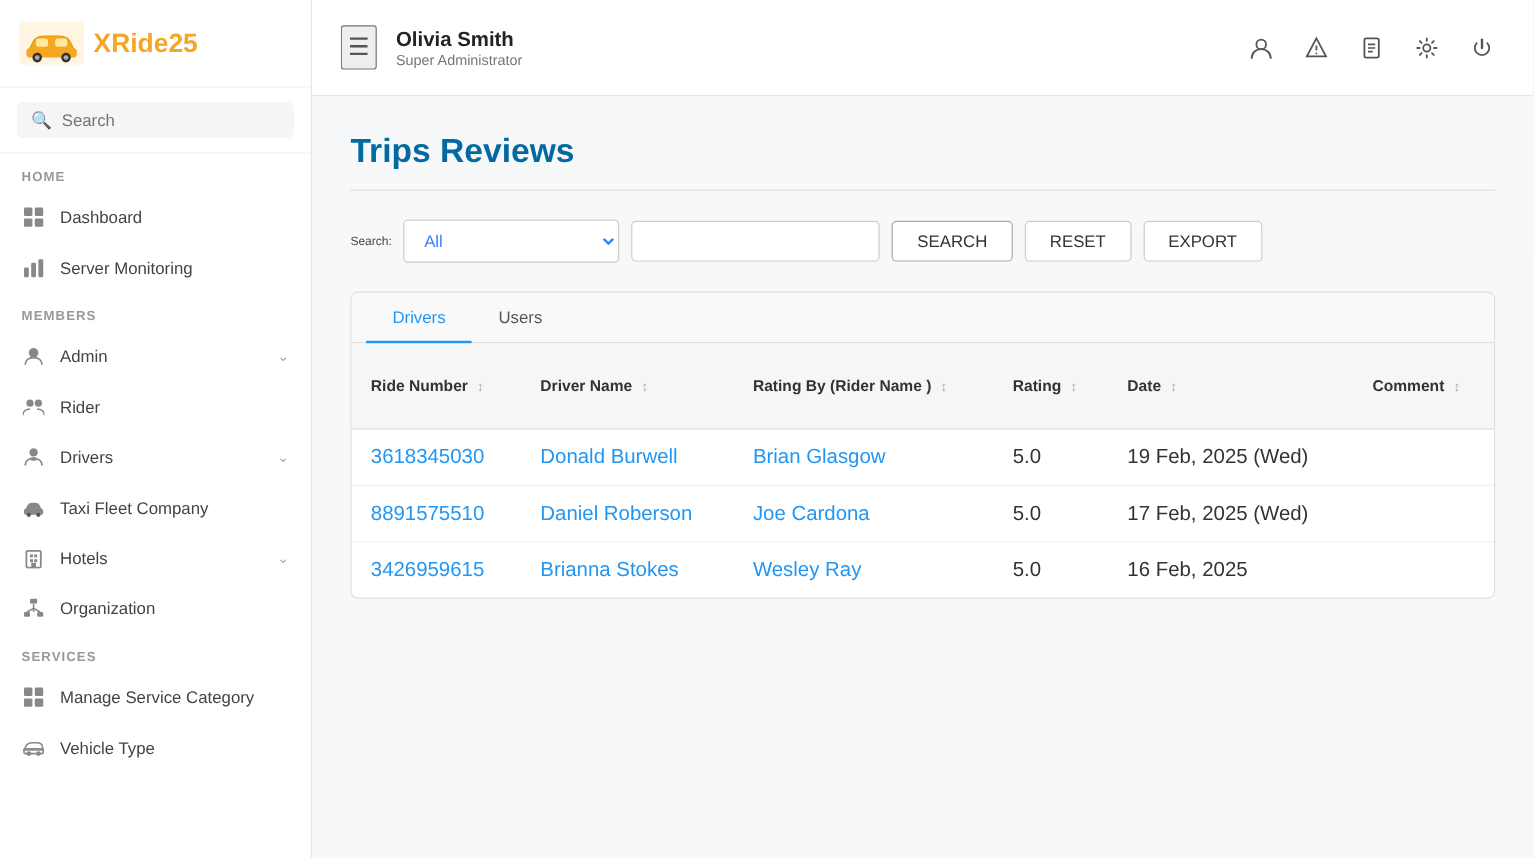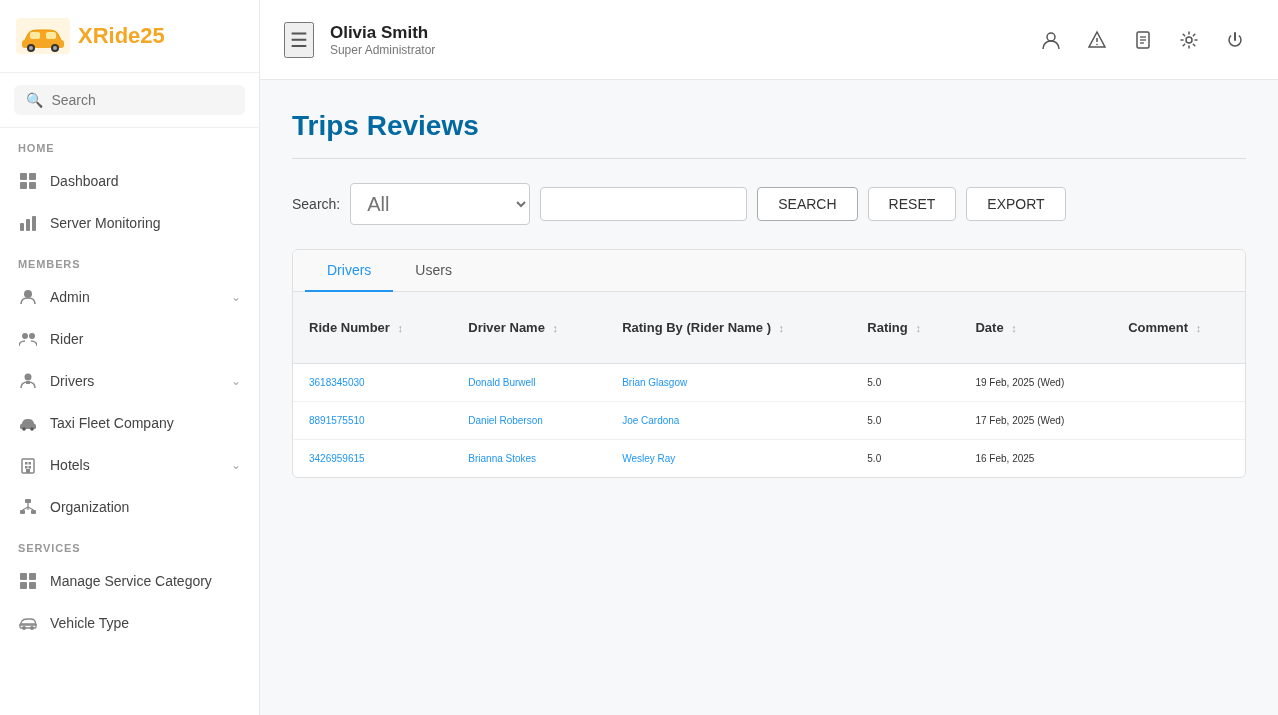--- a/index.html
+++ b/index.html
@@ -134,28 +134,28 @@
       border-bottom: 1px solid #ddd;
     }
 
     
     .search-bar {
       display: flex;
       align-items: center;
       gap: 10px;
       margin-bottom: 24px;
     }
-    .search-label { font-size: 14px; color: #444; font-weight: 500; }
+    .search-label { font-size: 10px; color: #444; font-weight: 500; }
     .search-select {
       padding: 8px 12px;
       border: 1px solid #ccc;
       border-radius: 4px;
-      font-size: 20px;
+      font-size: 14px;
       background: #fff;
-      color: #737373;
+      color: #3b82f6;
       min-width: 180px;
     }
     .search-input {
       padding: 8px 12px;
       border: 1px solid #ccc;
       border-radius: 4px;
       font-size: 14px;
       min-width: 180px;
     }
     .btn {
@@ -206,21 +206,21 @@
       text-align: left;
       font-size: 13px;
       font-weight: 600;
       color: #333;
       border-bottom: 1px solid #e0e0e0;
       white-space: nowrap;
     }
     th .sort-icon { color: #aaa; font-size: 11px; margin-left: 4px; }
     td {
       padding: 13px 16px;
-      font-size: 10px;
+      font-size: 17px;
       color: #333;
       border-bottom: 1px solid #f0f0f0;
     }
     tr:last-child td { border-bottom: none; }
     .link { color: #2196f3; text-decoration: none; cursor: pointer; }
 
     
     ::-webkit-scrollbar { width: 6px; }
     ::-webkit-scrollbar-track { background: #f1f1f1; }
     ::-webkit-scrollbar-thumb { background: #ccc; border-radius: 3px; }

